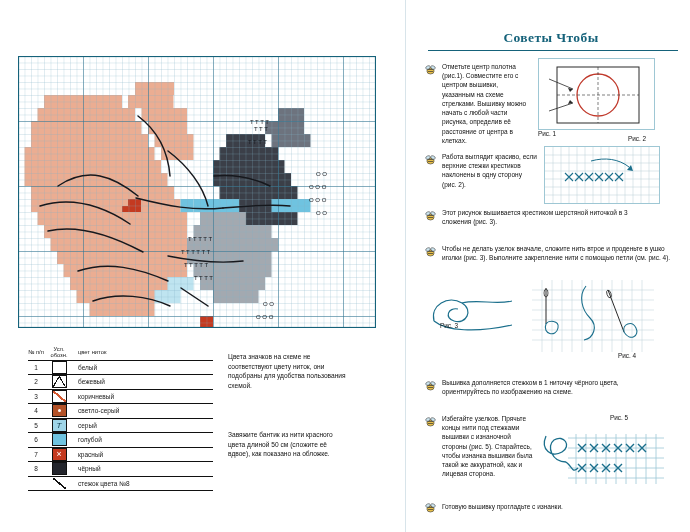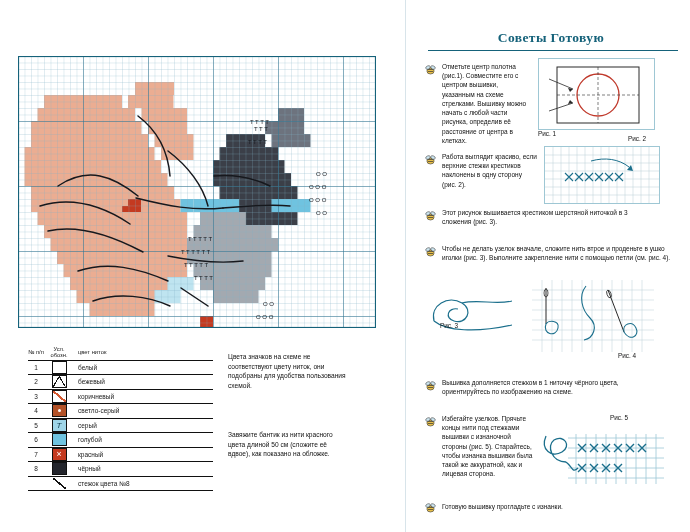--- a/index.html
+++ b/index.html
@@ -274,21 +274,21 @@
     </div>
 
     <div class="note note-1">Цвета значков на схеме не соответствуют цвету ниток, они подобраны для удобства пользования схемой.</div>
     <div class="note note-2">Завяжите бантик из нити красного цвета длиной 50 см (сложите её вдвое), как показано на обложке.</div>
   </div>
 
   <div class="divider"></div>
 
   <div class="right">
 
-    <div class="right-title">Советы Готовую</div>
+    <div class="right-title">Советы Чтобы</div>
     <div class="title-rule"></div>
 
     <div class="bee" style="left:12px;top:62px;">
       <svg width="13" height="13" viewBox="0 0 13 13">
           <ellipse cx="6.5" cy="8" rx="3.6" ry="3" fill="#e8c04a" stroke="#333" stroke-width=".6"></ellipse>
           <path d="M4 6.5h5M4 8.5h5" stroke="#333" stroke-width=".7"></path>
           <ellipse cx="4" cy="4.5" rx="2.4" ry="1.6" fill="#cfe8f2" stroke="#333" stroke-width=".5" transform="rotate(-25 4 4.5)"></ellipse>
           <ellipse cx="9" cy="4.5" rx="2.4" ry="1.6" fill="#cfe8f2" stroke="#333" stroke-width=".5" transform="rotate(25 9 4.5)"></ellipse>
         </svg>
     </div>

